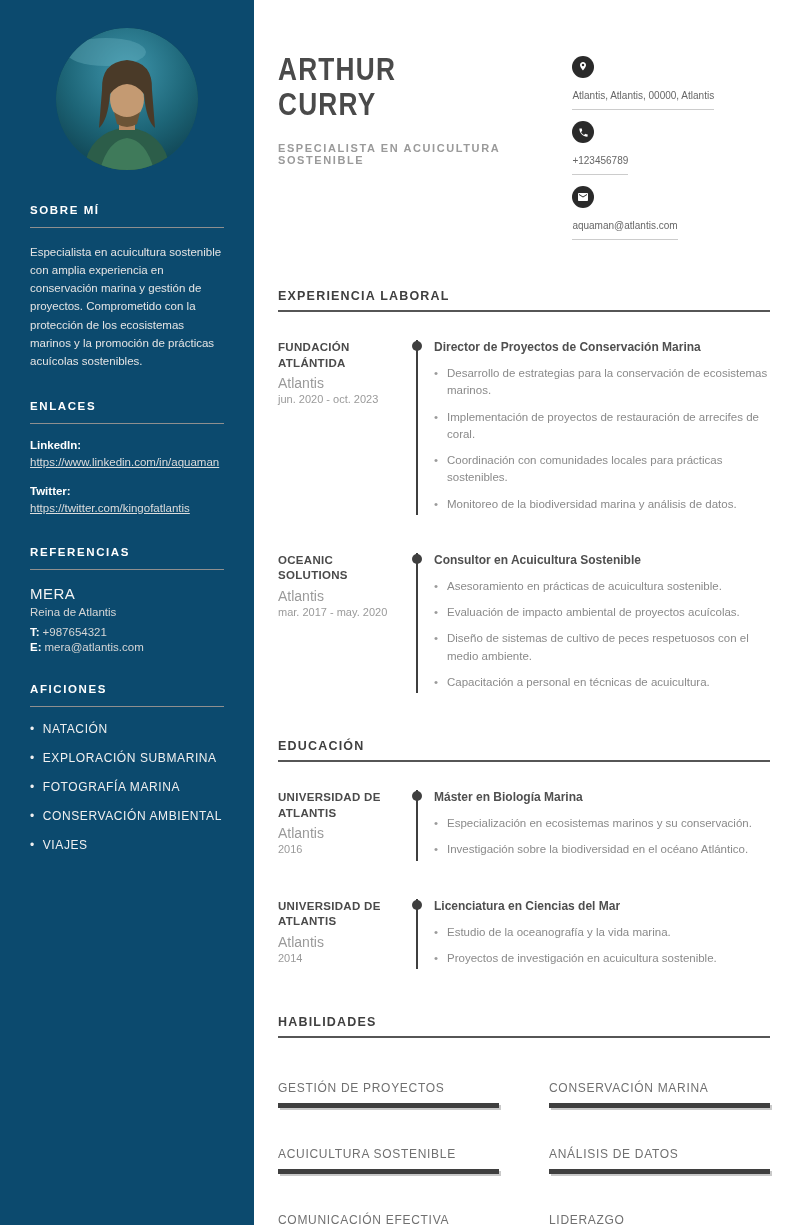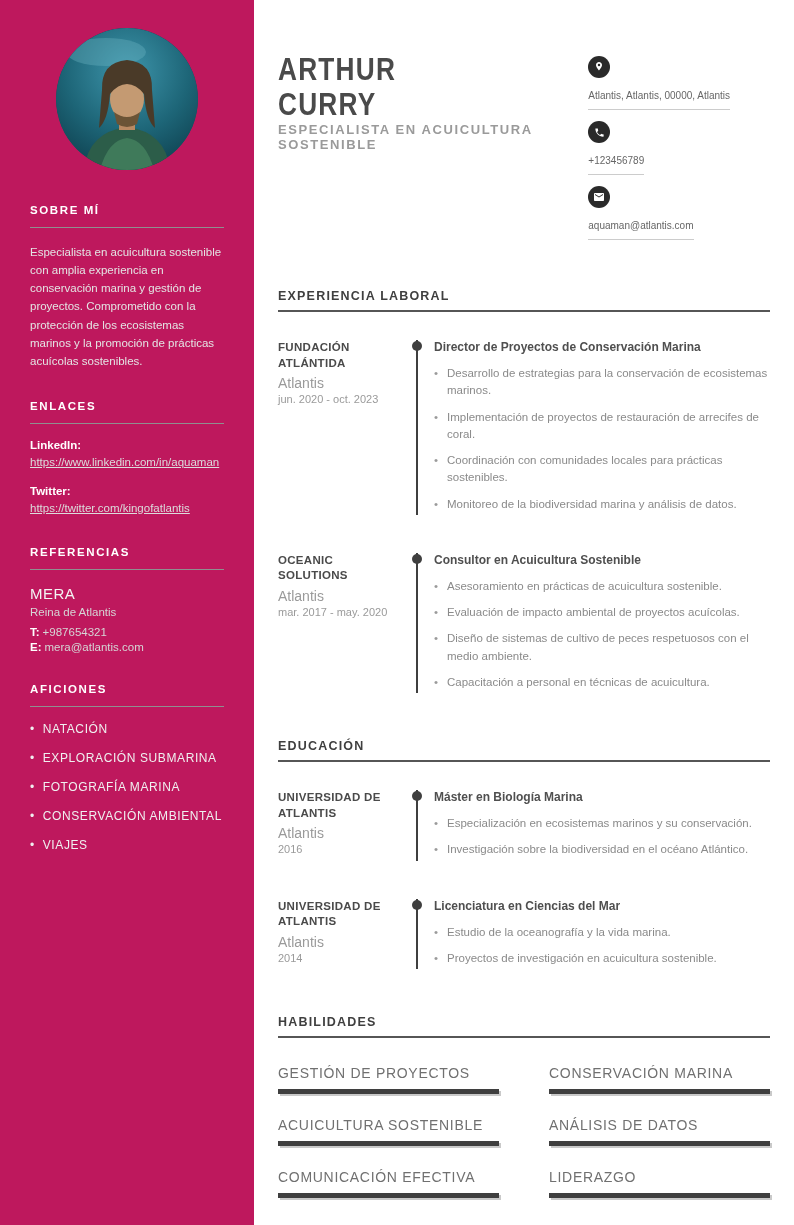--- a/index.html
+++ b/index.html
@@ -2,21 +2,21 @@
 <html><head>
 <meta charset="utf-8">
 <title>Resume</title>
 <style>
   * { margin:0; padding:0; box-sizing:border-box; }
   html,body { background:#ffffff; }
   body { font-family:"Liberation Sans","DejaVu Sans",sans-serif; }
   .page { width:794px; height:1225px; display:flex; background:#ffffff; overflow:hidden; }
 
   
-  .sidebar { width:254px; flex-shrink:0; background:#be185d; color:#e9e9e9; padding:28px 30px 20px 30px; }
+  .sidebar { width:254px; flex-shrink:0; background:#0c4a6e; color:#e9e9e9; padding:28px 30px 20px 30px; }
   .photo { width:142px; height:142px; border-radius:50%; overflow:hidden; margin:0 auto 34px auto; background:#14505e; }
   .photo svg { display:block; }
   .s-section { margin-top:30px; }
   .s-section:first-of-type { margin-top:0; }
   .s-heading { font-size:11.5px; font-weight:bold; letter-spacing:1.6px; color:#ffffff;
                padding-bottom:11px; border-bottom:1px solid #8f8f8f; margin-bottom:15px; }
   .about-text { font-size:11.5px; line-height:1.58; color:#e4e4e4; }
   .link-item { margin-bottom:14px; }
   .link-label { font-size:11.5px; font-weight:bold; color:#ffffff; margin-bottom:3px; }
   .link-url { font-size:11.5px; color:#dcdcdc; text-decoration:underline; word-break:break-all; display:block; line-height:1.45; cursor:pointer; }
@@ -27,21 +27,21 @@
   .ref-key { font-weight:bold; color:#ffffff; margin-right:3px; }
   .hobby-list { list-style:none; }
   .hobby-list li { font-size:12px; letter-spacing:.6px; color:#f0f0f0; margin-bottom:15px; }
   .hobby-list li::before { content:"• "; color:#f0f0f0; margin-right:4px; }
 
   
   .main { flex:1; padding:52px 24px 0 24px; }
   .head { display:flex; justify-content:space-between; align-items:flex-start; }
   .name { font-size:32px; font-weight:bold; color:#4a4a4a; letter-spacing:1.5px; line-height:1.1;
           transform:scaleX(.82); transform-origin:0 0; white-space:nowrap; }
-  .subtitle { margin-top:0; font-size:13px; font-weight:bold; letter-spacing:1.6px; color:#9a9a9a; }
+  .subtitle { margin-top:20px; font-size:11px; font-weight:bold; letter-spacing:1.6px; color:#9a9a9a; }
   .contact { width:210px; margin-top:4px; }
   .c-row { display:flex; align-items:flex-start; gap:8px; margin-bottom:11px;flex-direction:column; }
   .c-icon { width:22px; height:22px; border-radius:50%; background:#2a2a2a; flex-shrink:0;
             display:flex; align-items:center; justify-content:center; }
   .c-text { flex:1; font-size:10px; color:#666666; padding:4px 0 8px 0; border-bottom:1px solid #cccccc; }
 
   .m-section { margin-top:46px; }
   .m-section.first { margin-top:38px; }
   .m-heading { font-size:12.5px; font-weight:bold; letter-spacing:1.2px; color:#3f3f3f;
                padding-bottom:7px; border-bottom:2px solid #565656; }
@@ -53,21 +53,21 @@
   .dates { font-size:11px; color:#9a9a9a; margin-top:2px; }
   .entry-right { border-left:2px solid #3f3f3f; padding-left:16px; position:relative; padding-bottom:2px; }
   .dot { position:absolute; left:-6px; top:1px; width:10px; height:10px; border-radius:50%; background:#3f3f3f; }
   .entry-title { font-size:12px; font-weight:bold; color:#4f4f4f; margin-bottom:11px; }
   .bullets { list-style:none; }
   .bullets li { font-size:11.5px; color:#8a8a8a; line-height:1.5; margin-bottom:9px; padding-left:13px; position:relative; }
   .bullets li::before { content:"•"; position:absolute; left:0; color:#9a9a9a; }
   .bullets li:last-child { margin-bottom:0; }
 
   .bar-grid { display:grid; grid-template-columns:1fr 1fr; column-gap:50px; row-gap:23px; margin-top:27px; }
-  .skill-label { font-size:14px; letter-spacing:.7px; color:#707070; margin-bottom:8px; }
+  .skill-label { font-size:12px; letter-spacing:.7px; color:#707070; margin-bottom:8px;margin-top:16px; }
   .bar { position:relative; height:5px; background:#d8d8d8; }
   .fill { position:absolute; left:0; top:0; height:5px; background:#3f3f3f; box-shadow:2px 2px 0 #c9c9c9; }
 </style>
 </head>
 <body>
 
 <div class="page">
 
   <aside class="sidebar">
 

